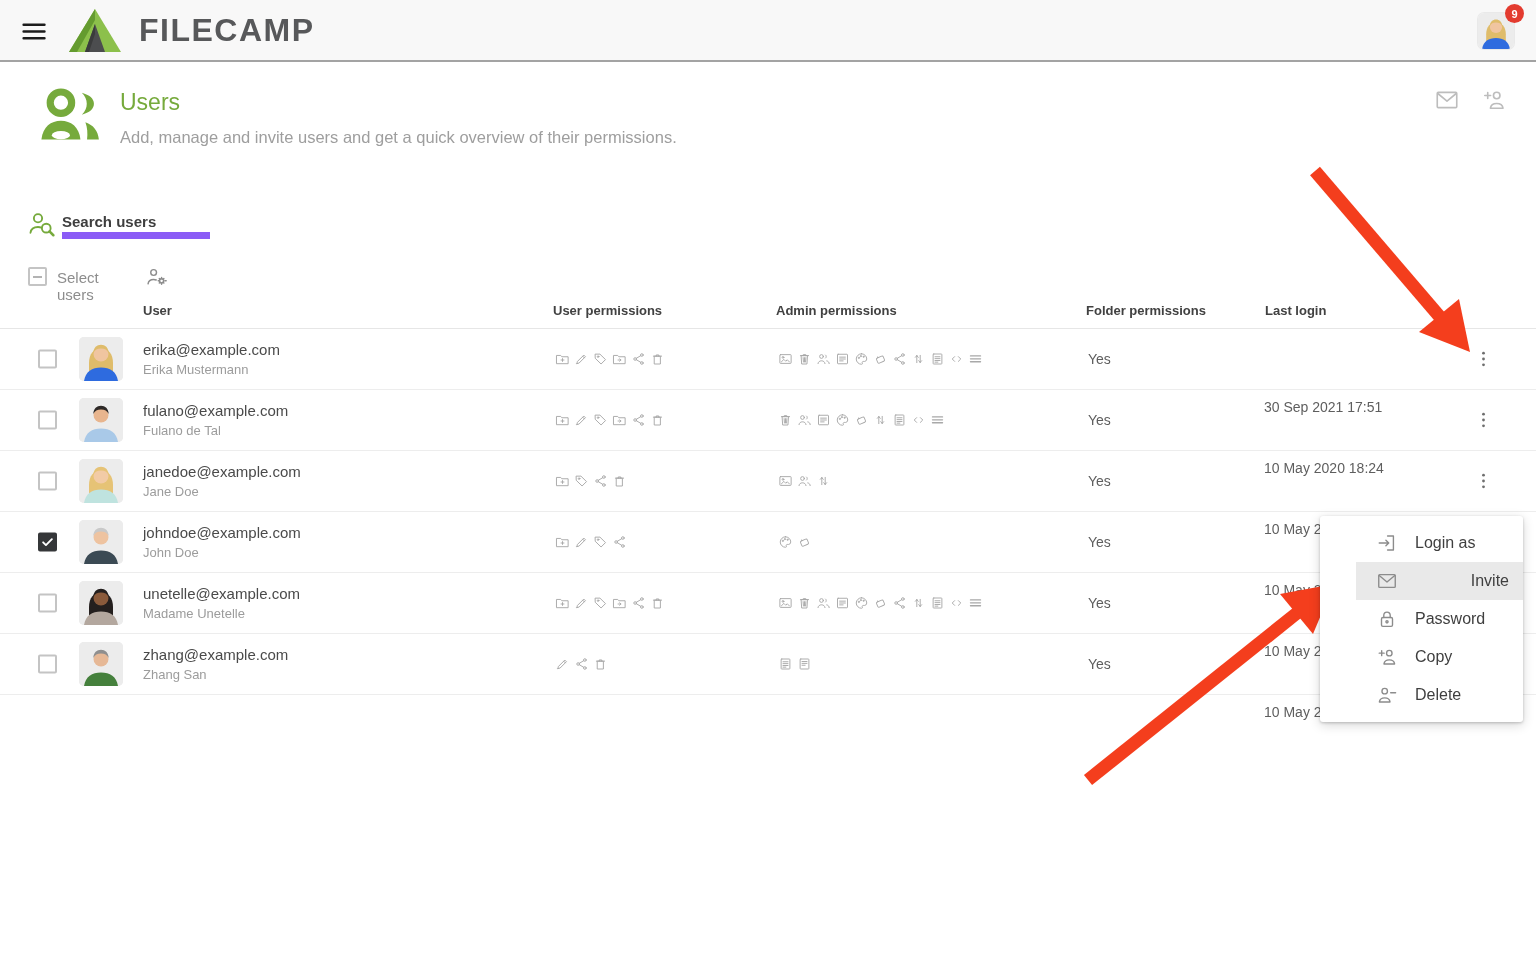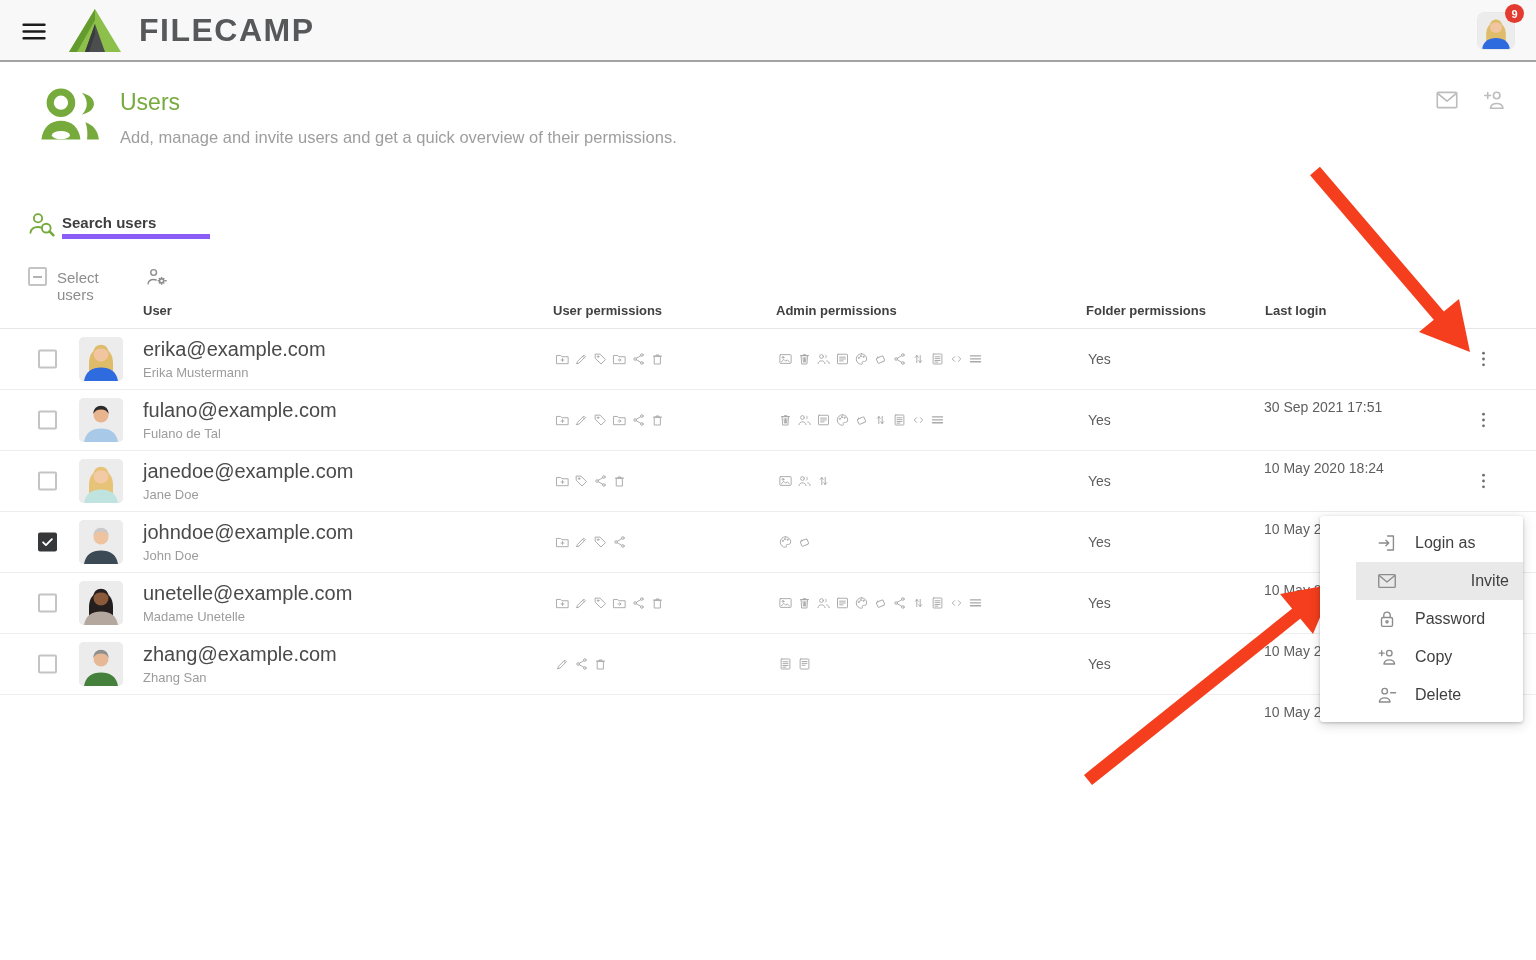--- a/index.html
+++ b/index.html
@@ -28,21 +28,21 @@
   .users-icon { position:absolute; left:33px; top:84px; width:74px; height:66px; color:var(--green); }
   .page-title { position:absolute; left:120px; top:89px; font-size:23px; font-weight:500; color:var(--green); }
   .page-subtitle { position:absolute; left:120px; top:128px; font-size:16.5px; color:#9e9e9e; }
   .hdr-action { position:absolute; top:87px; width:26px; height:26px; color:#bdbdbd; cursor:pointer; }
   .hdr-action.envelope { left:1434px; }
   .hdr-action.addperson { left:1481px; }
 
   
   .search-icon { position:absolute; left:26px; top:209px; width:31px; height:30px; color:var(--green); cursor:pointer; }
   .search-field { position:absolute; left:62px; top:210px; width:148px; height:29px;
-    border:none; border-bottom:5px solid #8b5cf6; display:flex; align-items:center;
+    border:none; border-bottom:7px solid #8b5cf6; display:flex; align-items:center;
     font-size:15px; font-weight:700; color:#3e3e3e; cursor:text; background:transparent; }
   .select-row { position:absolute; left:0; top:264px; height:26px; }
   .cb { width:19px; height:19px; border:2px solid #c4c4c4; border-radius:2px; background:#fff;
     display:inline-flex; align-items:center; justify-content:center; cursor:pointer; }
   .cb.indet::after { content:""; width:9px; height:2px; background:#b3b3b3; }
   .cb.checked { background:#353739; border-color:#353739; }
   .cb.checked svg { width:15px; height:15px; }
   .select-cb { position:absolute; left:28px; top:3px; }
   .select-label { position:absolute; left:57px; top:5px; font-size:15px; color:#8d8d8d; }
   .tool-icon { position:absolute; top:1px; width:23px; height:23px; color:#8d8d8d; cursor:pointer; }
@@ -52,21 +52,21 @@
   
   .col { position:absolute; top:303px; font-size:13px; font-weight:700; color:#414141; }
   .c0{left:143px}.c1{left:553px}.c2{left:776px}.c3{left:1086px}.c4{left:1265px}
   .thead-line { position:absolute; top:328px; left:0; right:0; height:1px; background:#e6e6e6; }
   .rows { position:absolute; top:329px; left:0; right:0; z-index:1; }
   .row { position:relative; height:61px; border-bottom:1px solid #ededed; }
   .row .cb { position:absolute; left:38px; top:50%; transform:translateY(-50%); }
   .avatar { position:absolute; left:79px; top:50%; transform:translateY(-50%);
     width:44px; height:44px; border-radius:5px; overflow:hidden; background:#ececec; }
   .uinfo { position:absolute; left:143px; top:50%; transform:translateY(-50%); }
-  .email { font-size:20px; color:#4a4a4a; margin-bottom:4px; }
+  .email { font-size:15px; color:#4a4a4a; margin-bottom:4px; }
   .uname { font-size:13px; color:#9c9c9c; }
   .perms { position:absolute; top:50%; transform:translateY(-50%); display:flex; gap:4px; }
   .user-perms { left:555px; }
   .admin-perms { left:778px; }
   .picon { width:15px; height:15px; color:#a8a8a8; }
   .folder-perm { position:absolute; left:1088px; top:50%; transform:translateY(-50%); font-size:14px; color:#5e5e5e; }
   .last-login { position:absolute; left:1264px; top:50%; transform:translateY(-50%); font-size:14px; color:#5e5e5e; white-space:nowrap;margin-top:48px; }
   .kebab { position:absolute; left:1473px; top:50%; transform:translateY(-50%); width:21px; height:21px; color:#6e6e6e; cursor:pointer; }
 
   

